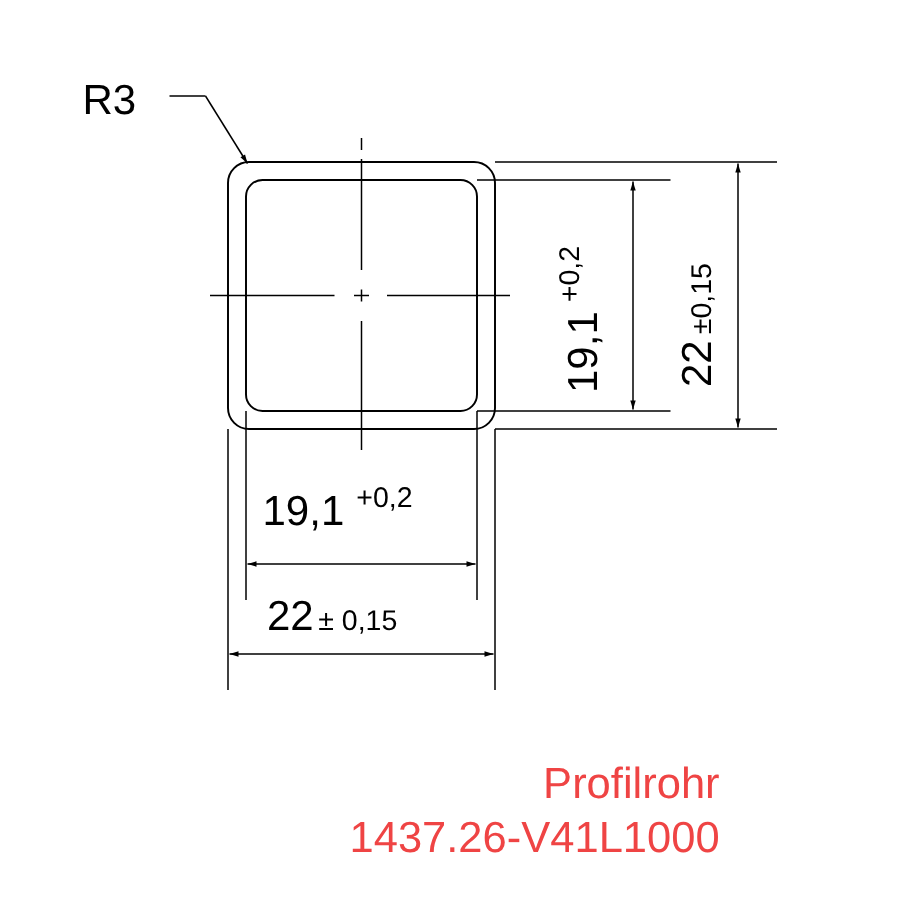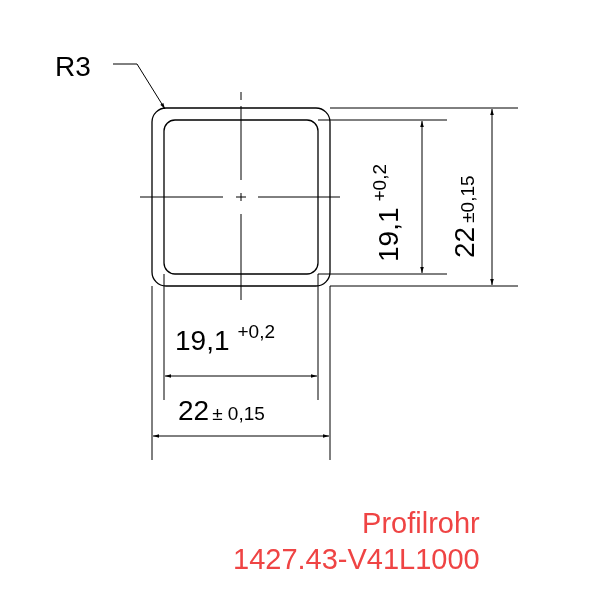--- a/index.html
+++ b/index.html
@@ -66,14 +66,14 @@
 
   <line x1="165" y1="376" x2="317" y2="376" stroke="#000" stroke-width="1" marker-start="url(#arr)" marker-end="url(#arr)"></line>
   <line x1="153" y1="436" x2="329" y2="436" stroke="#000" stroke-width="1" marker-start="url(#arr)" marker-end="url(#arr)"></line>
 
   <text class="t" x="175" y="350" font-size="28"><tspan>19,1</tspan><tspan dx="8" dy="-12" font-size="19">+0,2</tspan></text>
   <text class="t" x="178" y="420" font-size="28"><tspan>22</tspan><tspan dx="3" font-size="19">± 0,15</tspan></text>
 </svg>
 
 <div class="caption">
   <div>Profilrohr</div>
-  <div>1427.43-V41L1000</div>
+  <div>1437.26-V41L1000</div>
 </div>
 
 </body></html>

